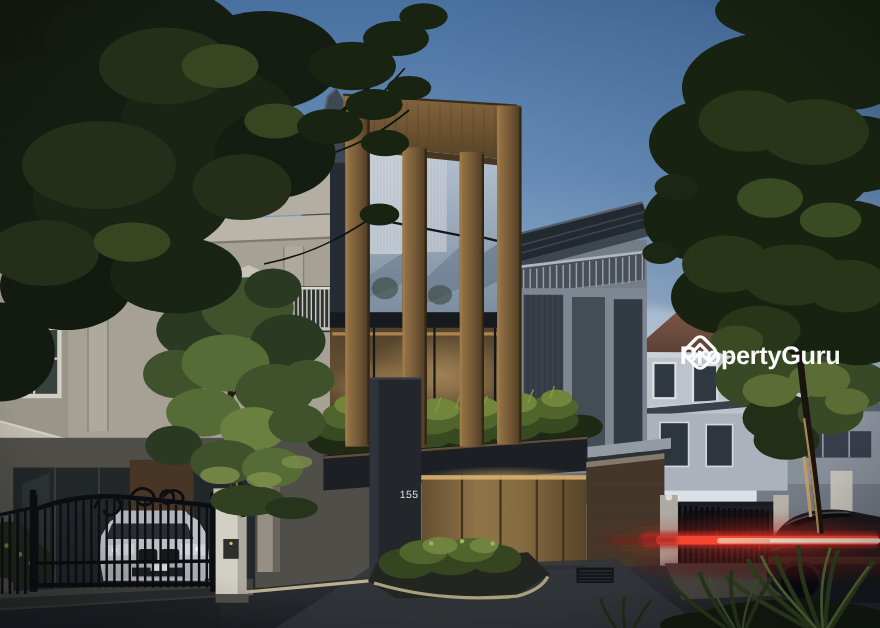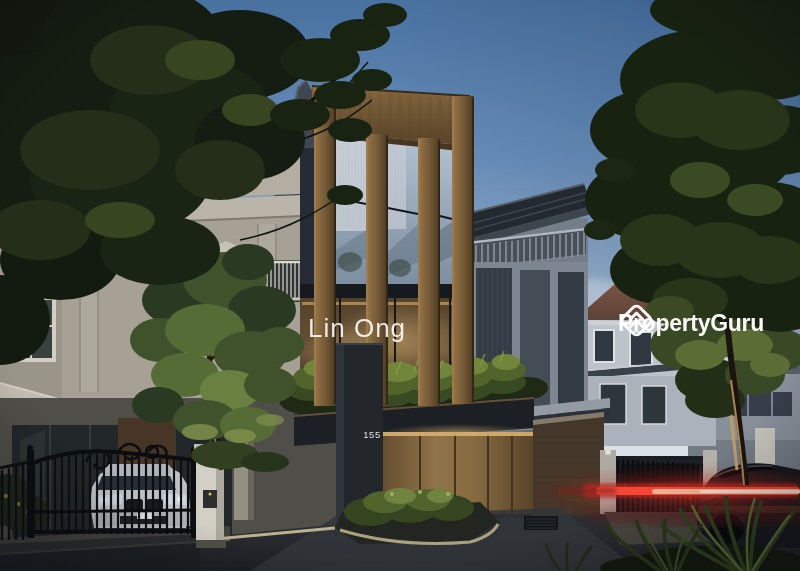--- a/index.html
+++ b/index.html
@@ -5,21 +5,21 @@
   html,body{margin:0;padding:0;background:#000;}
   #stage{position:relative;width:800px;height:571px;overflow:hidden;background:#27292c;
          font-family:"Liberation Sans", sans-serif;}
   #stage svg{position:absolute;left:0;top:0;}
   .wm{position:absolute;color:#fff;user-select:none;}
   #wm-name{left:308px;top:313px;font-size:26px;font-weight:400;letter-spacing:1px;
            color:rgba(255,255,255,0.88);}
   #wm-brand{left:618px;top:302px;height:42px;display:flex;align-items:center;gap:6px;}
   #wm-brand .brand-text{font-size:23px;font-weight:700;letter-spacing:-0.3px;
            color:rgba(255,255,255,0.97);}
-  #house-no{left:358px;top:429px;width:28px;text-align:center;font-size:9.5px;
+  #house-no{left:358px;top:445px;width:28px;text-align:center;font-size:9.5px;
            color:rgba(255,255,255,0.85);letter-spacing:0.5px;}
 </style>
 </head>
 <body>
 
 <div id="stage">
 <svg width="800" height="571" viewBox="0 0 800 571">
   <defs>
     <linearGradient id="skyGrad" x1="0" y1="0" x2="0" y2="1">
       <stop offset="0" stop-color="#4c75a5"></stop>
@@ -498,21 +498,20 @@
     <path d="M742,571 C715,542 700,525 692,505 M748,571 C745,538 748,518 755,498 M752,571 C768,545 778,530 790,515" stroke="#5d7035" stroke-width="2.5" fill="none"></path>
     <path d="M660,571 C630,550 615,538 608,526 M665,571 C648,548 640,534 636,520 M672,571 C665,548 663,534 665,518 M678,571 C688,548 695,534 702,524" stroke="#2a3718" stroke-width="3.5" fill="none"></path>
     <path d="M668,571 C655,550 648,538 645,524 M675,571 C678,550 683,536 690,526" stroke="#44552a" stroke-width="2" fill="none"></path>
     <path d="M560,571 C552,560 548,552 546,544 M568,571 C566,558 566,550 568,542 M576,571 C582,560 586,552 592,546" stroke="#222c14" stroke-width="2.5" fill="none"></path>
   </g>
 
   <rect width="800" height="571" fill="url(#vin)"></rect>
   <rect width="800" height="571" fill="#1b2b3a" opacity="0.05"></rect>
 </svg>
 
-<div class="wm" id="wm-name">Lin Ong</div>
 
 <div class="wm" id="wm-brand">
   <svg width="37" height="37" viewBox="0 0 40 40">
     <g stroke="#ffffff" stroke-width="3.2" fill="none" stroke-linecap="round" stroke-linejoin="round" opacity="0.96">
       <rect x="7.5" y="7.5" width="25" height="25" rx="5.5" transform="rotate(45 20 20)"></rect>
       <path d="M13 19 L20 12 L27 19"></path>
       <path d="M13 27 L20 20 L27 27"></path>
     </g>
   </svg>
   <span class="brand-text">PropertyGuru</span>

